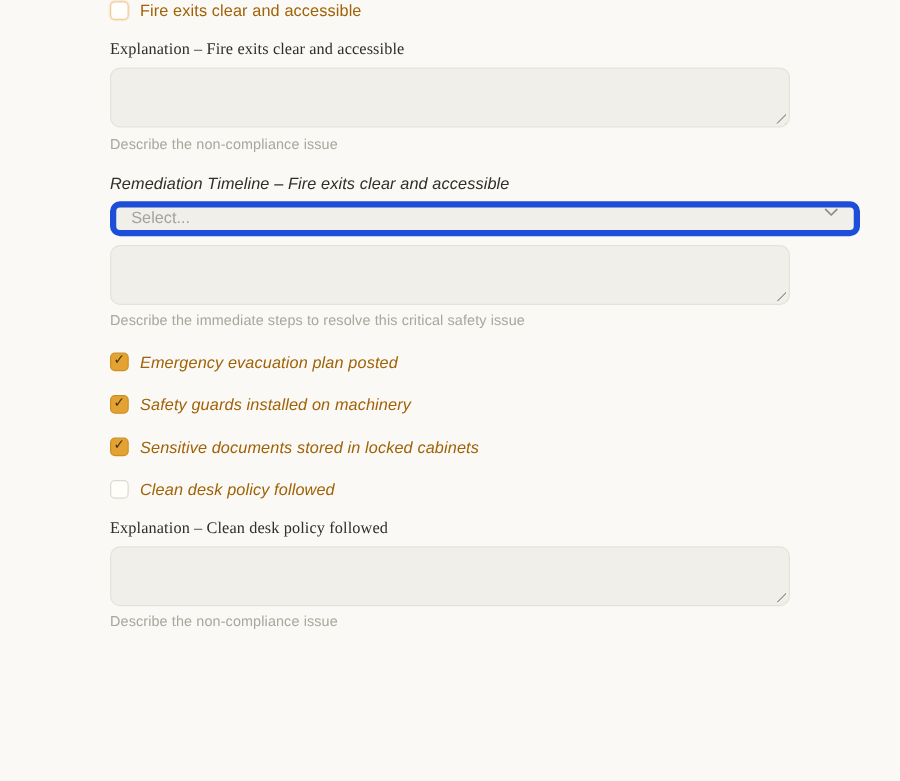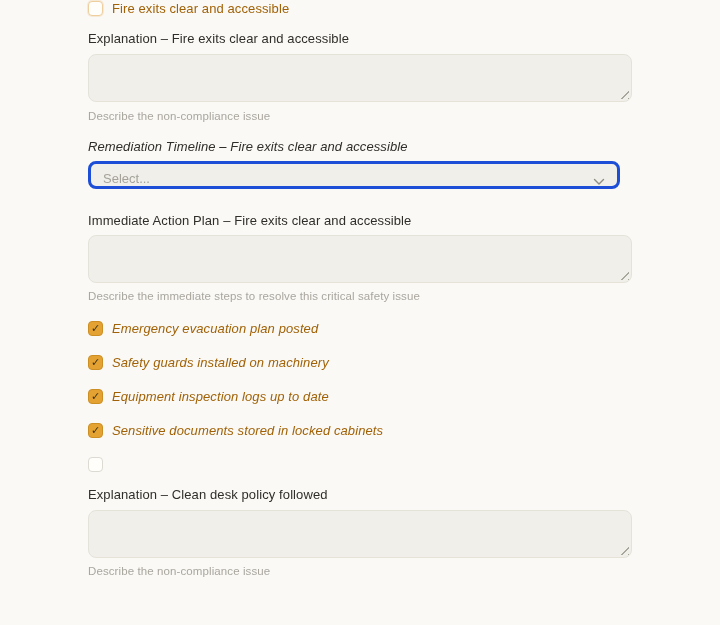--- a/index.html
+++ b/index.html
@@ -67,37 +67,37 @@
     cursor: nwse-resize;
   }
 
   
   .helper {
     font-size: 11.5px; color: #a9a69e; line-height: 12px; letter-spacing: 0.1px;
   }
 
   
   .select {
-    width: 532px; height: 28px;
+    width: 600px; height: 28px;
     background: #f0efe9;
-    border: 3px solid #1d4ed8;
+    border: 5px solid #1d4ed8;
     border-radius: 8px;
-    display: flex; align-items: flex-end; justify-content: space-between;
+    display: flex; align-items: flex-start; justify-content: space-between;
     padding: 0 12px;
     cursor: pointer;
   }
   .select-value { font-size: 13px; color: #a5a29a; }
   .chevron { display: inline-flex; align-items: center; }
 
   
   .mt0  { margin-top: 0; }
   .mt7  { margin-top: 7px; }
   .mt8  { margin-top: 8px; }
   .mt9  { margin-top: 7px; }
-  .mt16 { margin-top: 16px; }
+  .mt16 { margin-top: 16px; font-family: Liberation Serif, serif; }
   .mt18 { margin-top: 18px; font-style: italic; }
   .mt19 { margin-top: 19px; }
   .mt25 { margin-top: 25px; }
 </style>
 </head>
 <body>
 
 <div class="form-wrap">
 
   <div class="check-row mt0">
@@ -115,46 +115,42 @@
   <label class="field-label mt18">Remediation Timeline – Fire exits clear and accessible</label>
   <div class="select mt7">
     <span class="select-value">Select...</span>
     <span class="chevron">
       <svg width="12" height="8" viewBox="0 0 12 8">
         <path d="M1.5 1.5 L6 6 L10.5 1.5" stroke="#8f8c84" stroke-width="1.4" fill="none" stroke-linecap="round" stroke-linejoin="round"></path>
       </svg>
     </span>
   </div>
 
-  <label class="field-label mt25">Immediate Action Plan – Fire exits clear and accessible</label>
   <div class="ta-wrap mt7">
     <textarea class="field-textarea" style=""></textarea>
     <span class="resize-grip"></span>
   </div>
   <div class="helper mt9">Describe the immediate steps to resolve this critical safety issue</div>
 
   <div class="check-row mt18">
     <span class="cb checked"></span>
     <span class="cb-label">Emergency evacuation plan posted</span>
   </div>
   <div class="check-row mt18">
     <span class="cb checked"></span>
     <span class="cb-label">Safety guards installed on machinery</span>
   </div>
   <div class="check-row mt18">
     <span class="cb checked"></span>
-    <span class="cb-label">Equipment inspection logs up to date</span>
-  </div>
-  <div class="check-row mt18">
-    <span class="cb checked"></span>
     <span class="cb-label">Sensitive documents stored in locked cabinets</span>
   </div>
 
   <div class="check-row mt18">
     <span class="cb"></span>
+    <span class="cb-label">Clean desk policy followed</span>
   </div>
 
   <label class="field-label mt16">Explanation – Clean desk policy followed</label>
   <div class="ta-wrap mt8">
     <textarea class="field-textarea" style=""></textarea>
     <span class="resize-grip"></span>
   </div>
   <div class="helper mt9">Describe the non-compliance issue</div>
 
 </div>

